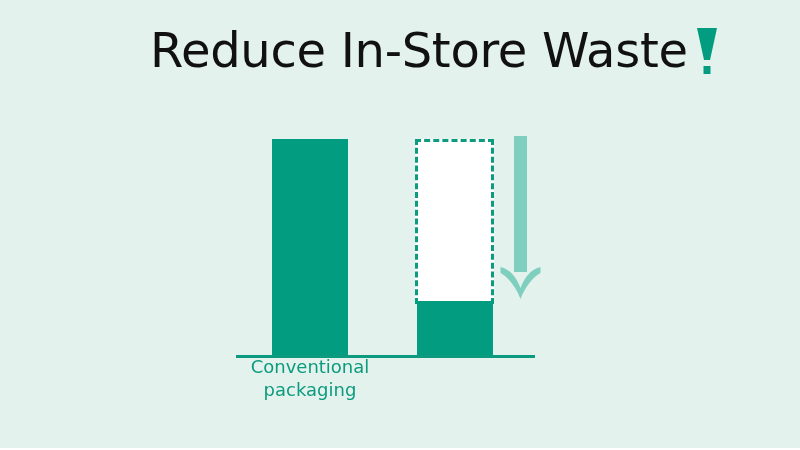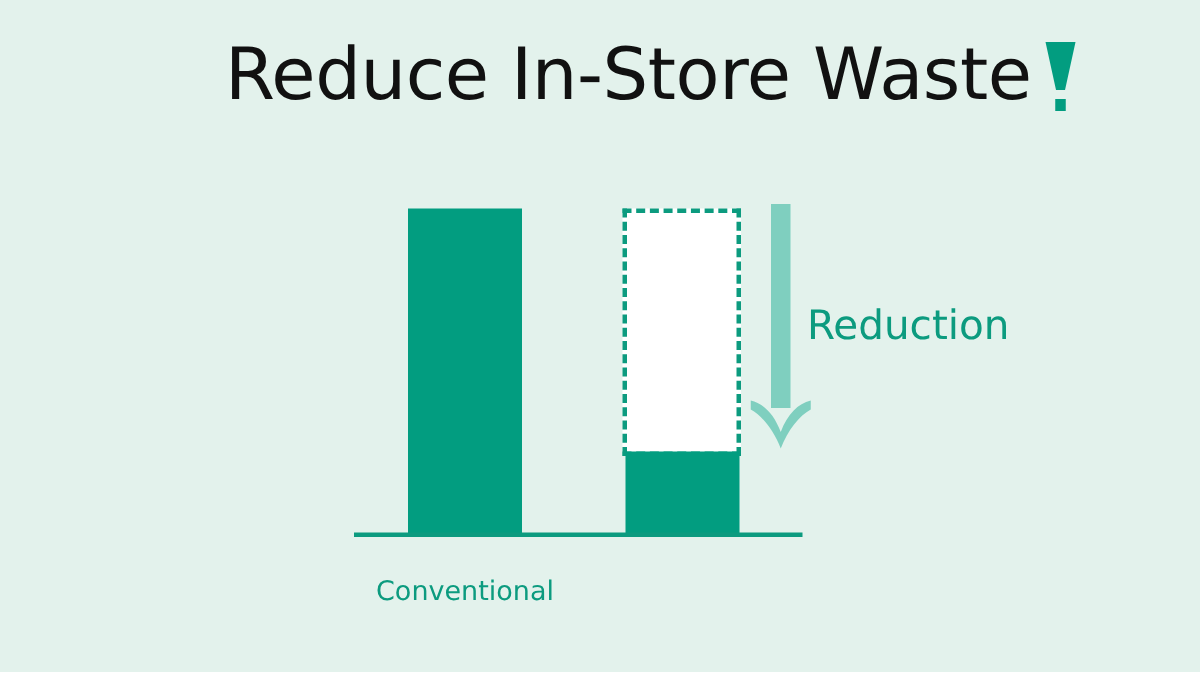--- a/index.html
+++ b/index.html
@@ -112,21 +112,21 @@
   .cat-label {
     position: absolute;
     font-family: "DejaVu Sans", sans-serif;
     font-size: 18px;
     color: #0c9b7f;
     text-align: center;
     line-height: 1.25;
   }
   #label-conventional {
     left: 230px;
-    top: 384px;
+    top: 356px;
     width: 160px;
   }
   #label-map {
     left: 400px;
     top: 370px;
     width: 110px;
   }
 </style>
 </head>
 <body>
@@ -153,21 +153,21 @@
 
     <div id="baseline"></div>
 
     <div id="reduction-arrow">
       <svg width="46" height="176" viewBox="0 0 46 176" aria-hidden="true">
         <rect x="14" y="0" width="13" height="136" fill="#7fcfbf"></rect>
         <path d="M0.5 131 C 9 133 16 140 20.5 152 C 25 140 32 133 40.5 131 L 40.5 137 C 33 141 25 151 20.5 163 C 16 151 8 141 0.5 137 Z" fill="#7fcfbf"></path>
       </svg>
     </div>
 
-    <div id="reduction-label">Reduction</div>
 
     <div id="label-conventional" class="cat-label">
       <div>Conventional</div>
+      <div>packaging</div>
     </div>
 
 
   </div>
 </div>
 
 </body></html>

